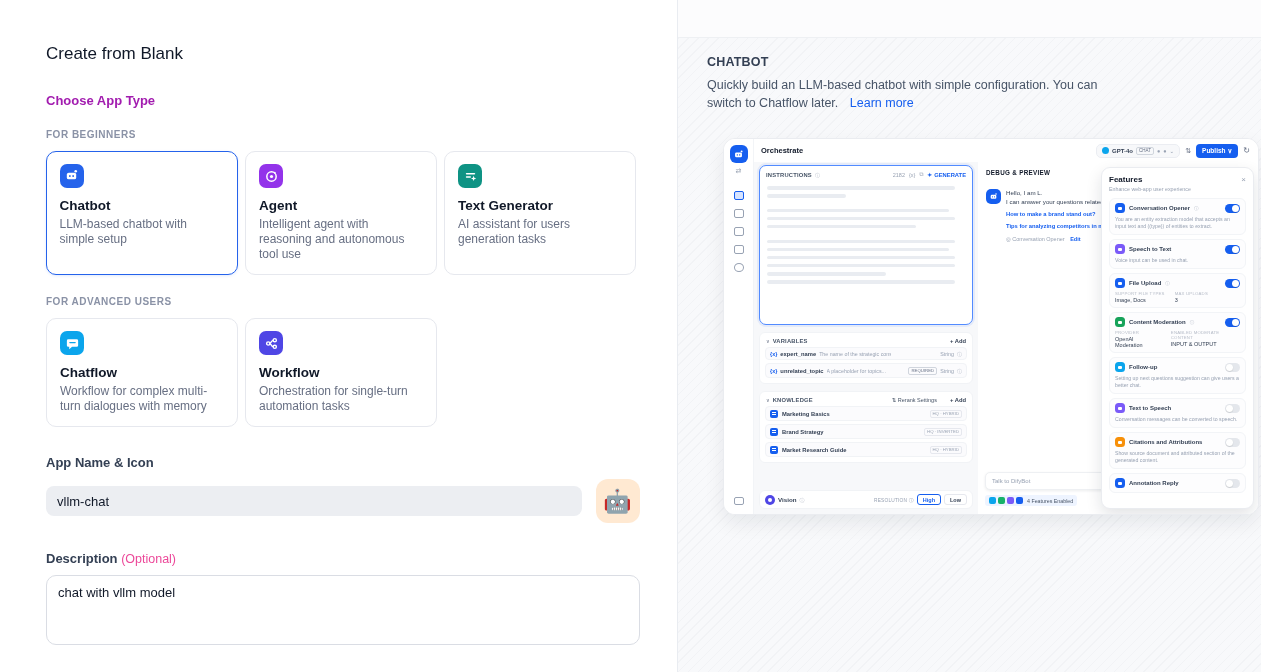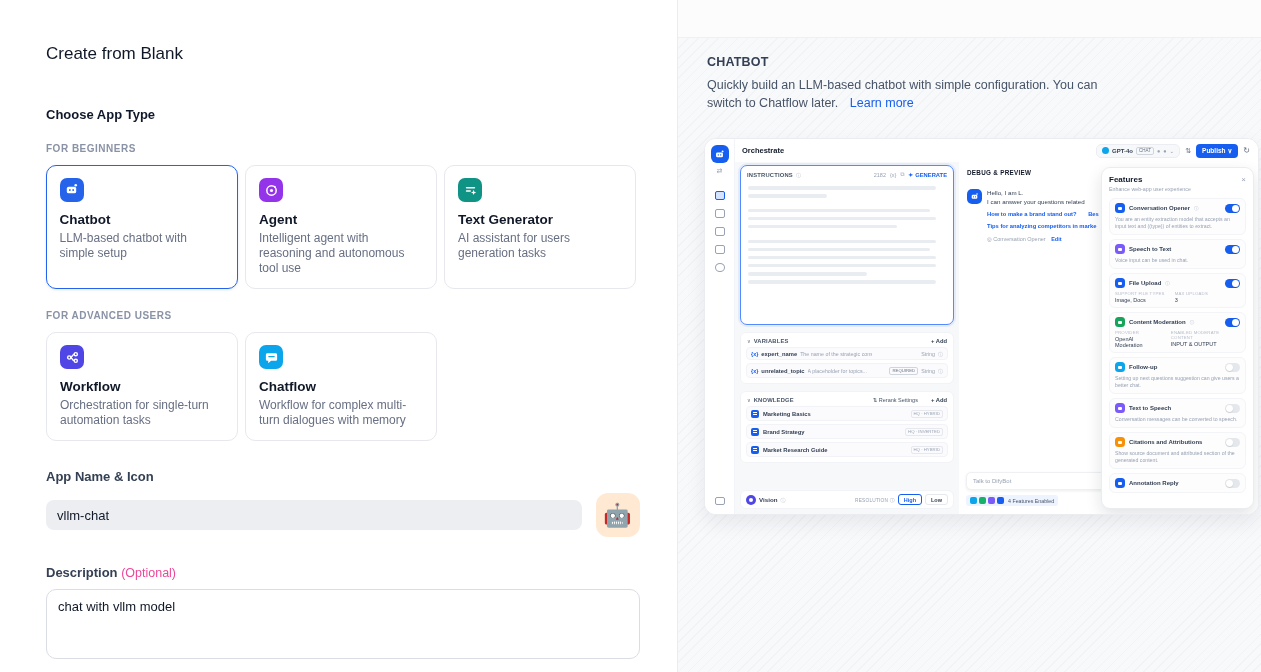--- a/index.html
+++ b/index.html
@@ -2,21 +2,21 @@
 <html><head>
 <meta charset="utf-8">
 <style>
   * { margin:0; padding:0; box-sizing:border-box; }
   html,body { width:1261px; height:672px; overflow:hidden; font-family:"Liberation Sans",sans-serif; background:#fff; color:#101828; }
   .layout { display:flex; width:1261px; height:672px; }
 
   
   .left-panel { width:677px; padding:44px 37px 0 46px; background:#fff; flex:none; }
   .page-title { font-size:17px; font-weight:400; color:#101828; }
-  .section-title { margin-top:43px; font-size:13px; font-weight:700; color:#0f172a; }
+  .section-title { margin-top:29px; font-size:13px; font-weight:700; color:#a21caf; }
   .group-label { margin-top:21px; font-size:10px; font-weight:600; letter-spacing:.5px; color:#8a92a6; }
   .cards-row { margin-top:11px; display:flex; gap:7px; }
   .type-card { width:192px; min-height:97px; background:#fff; border:1px solid #e6e8ee; border-radius:10px; padding:12px 13px; cursor:pointer; }
   .type-card.on { border:1.5px solid #2563eb; padding:11.5px 12.5px; box-shadow:0 1px 3px rgba(21,94,239,.12); }
   .type-icon { width:24px; height:24px; border-radius:7px; display:flex; align-items:center; justify-content:center; }
   .type-icon svg { width:15px; height:15px; }
   .type-name { margin-top:10px; font-size:13.5px; font-weight:700; color:#101828; }
   .type-desc { margin-top:4px; font-size:12px; color:#676f83; line-height:1.25; }
   .field-label { margin-top:28px; font-size:13px; font-weight:700; color:#344054; }
   .optional { font-weight:400; color:#ec4899; font-size:12.5px; }
@@ -27,21 +27,21 @@
 
   
   .right-panel { flex:1; position:relative; border-left:1px solid #e9ecf1; background:#fcfcfd; }
   .right-top { height:38px; background:#fcfcfd; border-bottom:1px solid #eef0f3; }
   .right-body { position:absolute; top:38px; left:0; right:0; bottom:0; background:#f8f9fb; background-image:repeating-linear-gradient(135deg, rgba(103,111,131,.045) 0 1px, transparent 1px 7px); padding:17px 0 0 29px; }
   .pv-heading { font-size:12.5px; font-weight:700; color:#344054; letter-spacing:.2px; }
   .pv-sub { margin-top:7px; font-size:12.5px; color:#475467; line-height:1.45; width:398px; }
   .learn-more { color:#155eef; text-decoration:none; cursor:pointer;padding-left:8px; }
 
   
-  .preview { position:absolute; left:26px; top:100px; right:2px; height:377px; background:#fff; border:1px solid #eaecf0; border-radius:12px; box-shadow:0 8px 20px rgba(16,24,40,.08); overflow:hidden; }
+  .preview { position:absolute; left:45px; top:100px; right:2px; height:377px; background:#fff; border:1px solid #eaecf0; border-radius:12px; box-shadow:0 8px 20px rgba(16,24,40,.08); overflow:hidden; }
   .pv-sidebar { position:absolute; left:0; top:0; bottom:0; width:30px; border-right:1px solid #f2f4f7; display:flex; flex-direction:column; align-items:center; padding-top:6px; background:#fff; z-index:2; }
   .pv-avatar { width:18px; height:18px; border-radius:6px; background:#155eef; display:flex; align-items:center; justify-content:center; }
   .pv-avatar svg { width:11px; height:11px; }
   .swap-glyph { margin-top:4px; font-size:7px; color:#98a2b3; }
   .side-icons { margin-top:16px; display:flex; flex-direction:column; gap:9px; align-items:center; }
   .sicon { width:10px; height:9px; border:1.2px solid #98a2b3; border-radius:2px; }
   .sicon.active { border-color:#155eef; background:#d6e3ff; }
   .monitor { position:absolute; bottom:9px; left:10px; width:10px; height:8px; border:1.2px solid #98a2b3; border-radius:2px; }
   .pv-header { position:absolute; left:30px; right:0; top:0; height:23px; display:flex; align-items:center; padding:0 8px 0 7px; background:#fff; z-index:2; }
   .pv-title { font-size:7.5px; font-weight:700; color:#101828; }
@@ -176,40 +176,40 @@
             </svg>
         </div>
         <div class="type-name">Text Generator</div>
         <div class="type-desc">AI assistant for users generation tasks</div>
       </div>
     </div>
 
     <div class="group-label">FOR ADVANCED USERS</div>
     <div class="cards-row">
       <div class="type-card">
+        <div class="type-icon" style="background: rgb(11, 165, 236);">
+          <svg viewBox="0 0 16 16">
+              <path d="M3.5 3.5h9a1.5 1.5 0 0 1 1.5 1.5v5a1.5 1.5 0 0 1-1.5 1.5H7.5L4.5 14v-2.5h-1A1.5 1.5 0 0 1 2 10V5a1.5 1.5 0 0 1 1.5-1.5z" fill="#fff"></path>
+              <rect x="4.5" y="6.3" width="7" height="1.4" rx=".7" fill="#0ba5ec"></rect>
+            </svg>
+        </div>
+        <div class="type-name">Chatflow</div>
+        <div class="type-desc">Workflow for complex multi-turn dialogues with memory</div>
+      </div>
+      <div class="type-card">
         <div class="type-icon" style="background: rgb(79, 70, 229);">
           <svg viewBox="0 0 16 16" fill="none" stroke="#fff" stroke-width="1.5">
               <circle cx="4.5" cy="8" r="1.7"></circle>
               <circle cx="11.5" cy="4.5" r="1.7"></circle>
               <circle cx="11.5" cy="11.5" r="1.7"></circle>
               <path d="M6.2 7.4c2 0 1.6-2.4 3.6-2.7M6.2 8.6c2 0 1.6 2.4 3.6 2.7"></path>
             </svg>
         </div>
         <div class="type-name">Workflow</div>
         <div class="type-desc">Orchestration for single-turn automation tasks</div>
-      </div>
-      <div class="type-card">
-        <div class="type-icon" style="background: rgb(11, 165, 236);">
-          <svg viewBox="0 0 16 16">
-              <path d="M3.5 3.5h9a1.5 1.5 0 0 1 1.5 1.5v5a1.5 1.5 0 0 1-1.5 1.5H7.5L4.5 14v-2.5h-1A1.5 1.5 0 0 1 2 10V5a1.5 1.5 0 0 1 1.5-1.5z" fill="#fff"></path>
-              <rect x="4.5" y="6.3" width="7" height="1.4" rx=".7" fill="#0ba5ec"></rect>
-            </svg>
-        </div>
-        <div class="type-name">Chatflow</div>
-        <div class="type-desc">Workflow for complex multi-turn dialogues with memory</div>
       </div>
     </div>
 
     <div class="field-label">App Name &amp; Icon</div>
     <div class="name-row">
       <input class="name-input" type="text" value="vllm-chat" style="">
       <button class="emoji-btn">
           <span>🤖</span>
         </button>
     </div>

